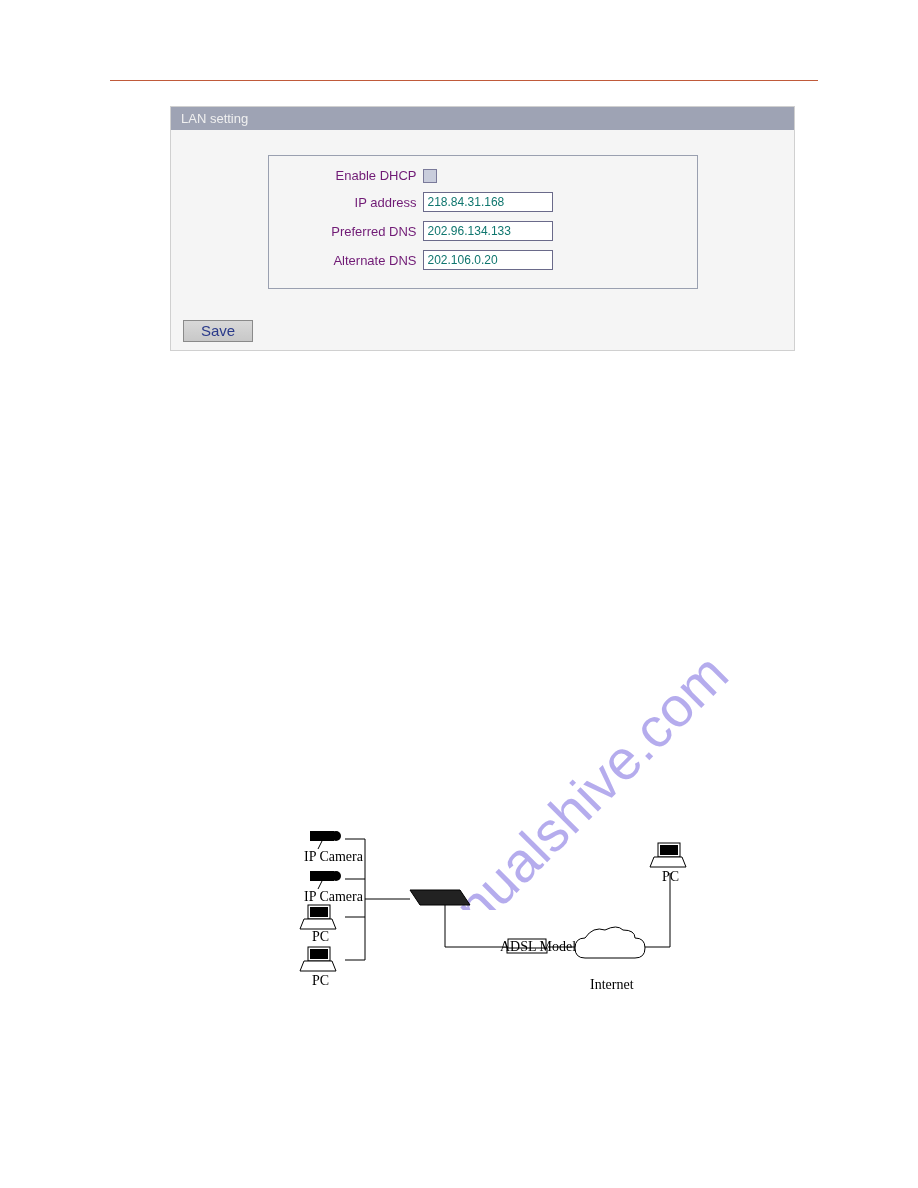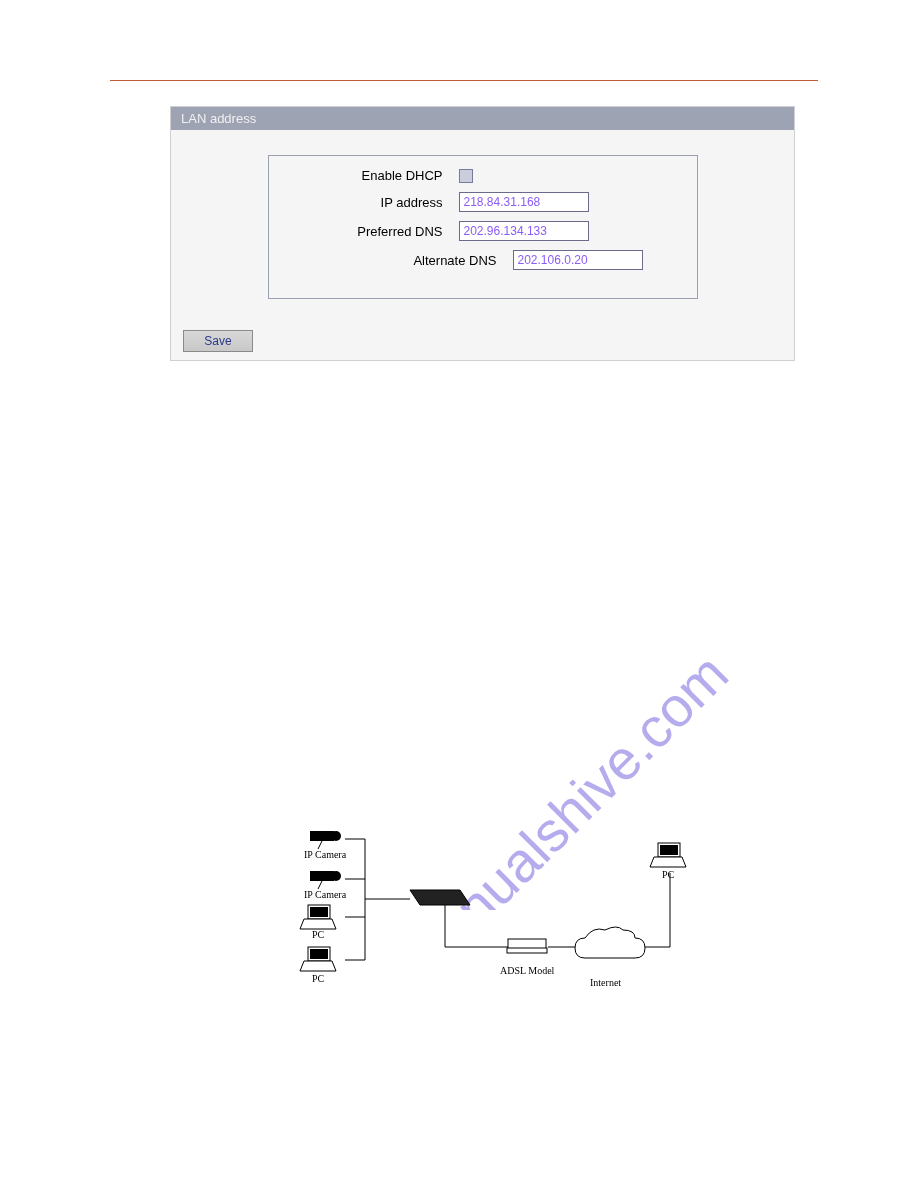--- a/index.html
+++ b/index.html
@@ -36,62 +36,62 @@
     margin: 0 auto;
     width: 430px;
     border: 1px solid #9aa0b0;
     padding: 12px 0 14px 0;
   }
   .row {
     display: flex;
     align-items: center;
     margin-bottom: 9px;
   }
-  .row:last-child { margin-bottom: 14px; justify-content: center; }
+  .row:last-child { margin-bottom: 4px; }
   .lbl {
-    width: 190px;
+    width: 154px;
     text-align: right;
-    padding-right: 16px;
-    color: #000000;
+    padding-right: 6px;
+    color: #701a75;
     font-size: 13px;
   }
   .cbox {
     width: 14px;
     height: 14px;
     border: 1px solid #7a7a9a;
     background: #c9cddc;
     display: inline-block;
   }
   .tinput {
     width: 130px;
     height: 20px;
     border: 1px solid #6a6a8a;
     font-size: 12px;
     padding: 0 4px;
-    color: #8b5cf6;
+    color: #0f766e;
     background: #ffffff;
   }
   .mac-cbox {
     margin-left: 10px;
     width: 14px;
     height: 14px;
     border: 1px solid #7a7a9a;
     background: #c9cddc;
     display: inline-block;
   }
   .save-bar {
     padding: 6px 0 8px 0;
   }
   .save-btn {
     margin-left: 12px;
     width: 70px;
     height: 22px;
     background: linear-gradient(#d8d8d8,#c8c8c8);
     border: 1px solid #8a8a8a;
-    font-size: 12px;
+    font-size: 15px;
     color: #2a3a8a;
     text-align: center;
     line-height: 20px;
     cursor: pointer;
   }
   .watermark {
     position: absolute;
     left: 160px;
     top: 270px;
     width: 640px;
@@ -106,34 +106,34 @@
   }
   .diagram {
     position: absolute;
     left: 270px;
     top: 825px;
     width: 440px;
     height: 180px;
   }
   .d-label {
     position: absolute;
-    font-size: 10px;
+    font-size: 14px;
     font-family: "Times New Roman", serif;
     color: #000;
     white-space: nowrap;
   }
 </style>
 </head>
 <body>
 
 <div class="page">
   <div class="divider"></div>
 
   <div class="panel-wrap">
-    <div class="panel-title">LAN address</div>
+    <div class="panel-title">LAN setting</div>
 
     <div class="form-area">
       <div class="inner-box">
 
         <div class="row">
           <div class="lbl">Enable DHCP</div>
           <span class="cbox"></span>
         </div>
 
         <div class="row">
@@ -218,16 +218,16 @@
       <rect x="388" y="18" width="22" height="14" fill="#fff" stroke="#000"></rect>
       <rect x="390" y="20" width="18" height="10" fill="#000"></rect>
       <polygon points="384,32 412,32 416,42 380,42" fill="#fff" stroke="#000"></polygon>
     </g>
   </svg>
 
   <div class="d-label" style="left:34px; top:24px;">IP Camera</div>
   <div class="d-label" style="left:34px; top:64px;">IP Camera</div>
   <div class="d-label" style="left:42px; top:104px;">PC</div>
   <div class="d-label" style="left:42px; top:148px;">PC</div>
-  <div class="d-label" style="left:230px; top:140px;font-family:Liberation Serif, serif;">ADSL Model</div>
+  <div class="d-label" style="left:230px; top:114px;font-family:Liberation Serif, serif;">ADSL Model</div>
   <div class="d-label" style="left:320px; top:116px;margin-top:36px;">Internet</div>
   <div class="d-label" style="left:392px; top:44px;">PC</div>
 </div>
 
 </body></html>

